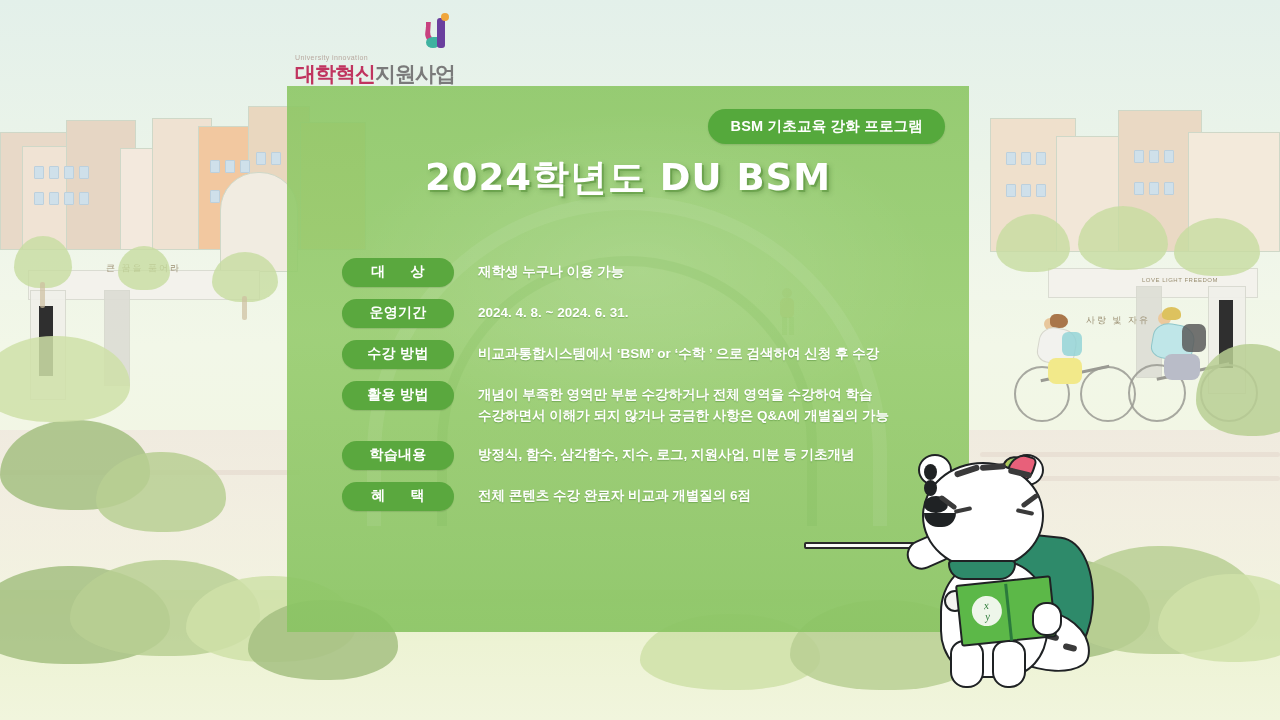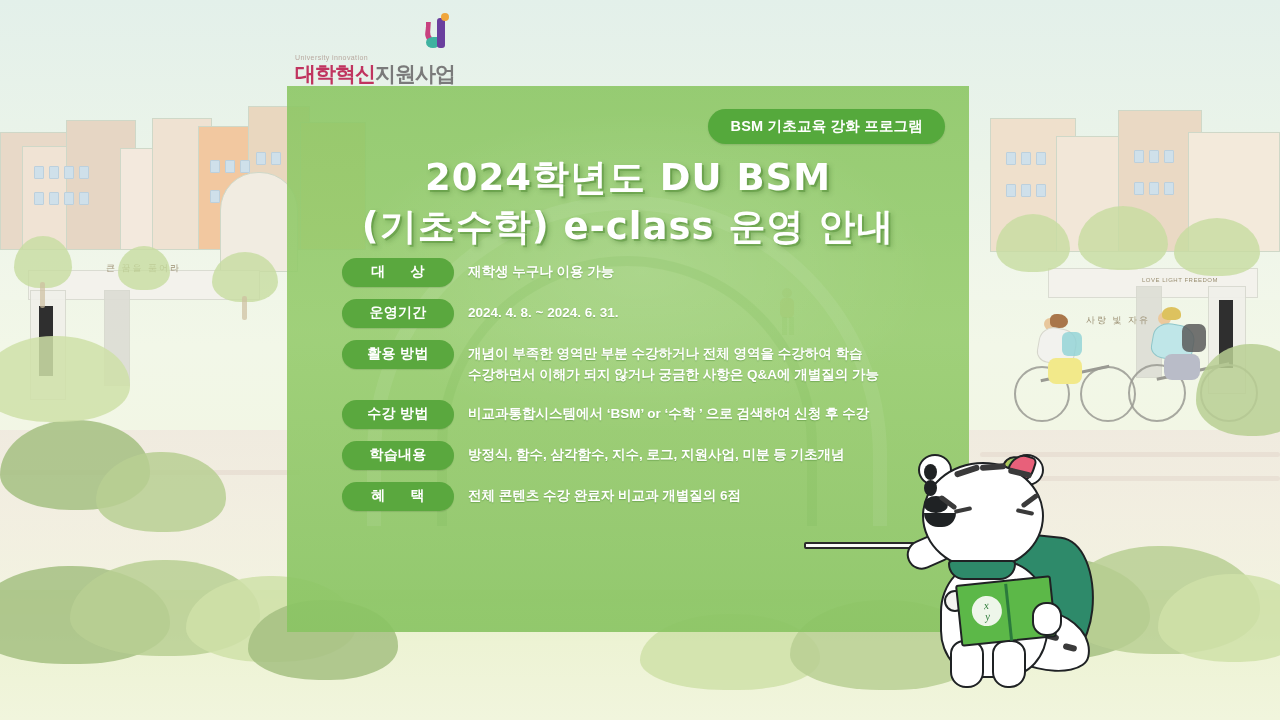--- a/index.html
+++ b/index.html
@@ -191,21 +191,21 @@
     color:#ffffff;
     font-size:14px; font-weight:bold;
     text-align:center;
     padding:5px 0 6px;
     border-radius:16px;
     letter-spacing:.3px;
     box-shadow:0 1px 1px rgba(0,0,0,.1);
     white-space:pre;
   }
   .row-val {
-    margin-left:14px;
+    margin-left:24px;
     padding-top:3px;
     color:#ffffff;
     font-size:13.5px;
     font-weight:bold;
     line-height:1.58;
     text-shadow:0 1px 1px rgba(80,140,55,.5);
     white-space:pre-line;
   }
 
   
@@ -508,40 +508,39 @@
 
   <div class="panel">
     <div class="panel-tex"></div>
     <div class="panel-arc"></div>
     <div class="panel-arc2"></div>
 
     <div class="badge">BSM 기초교육 강화 프로그램</div>
 
     <div class="title-block">
       <div class="title-line">2024학년도 DU BSM</div>
-      <div class="title-line">(기초수학) e-class 운영 안내</div>
     </div>
 
     <div class="info">
       <div class="row">
         <div class="pill">대      상</div>
         <div class="row-val">재학생 누구나 이용 가능</div>
       </div>
       <div class="row">
         <div class="pill">운영기간</div>
         <div class="row-val">2024. 4. 8. ~ 2024. 6. 31.</div>
       </div>
+      <div class="row">
+        <div class="pill">수강 방법</div>
+        <div class="row-val">비교과통합시스템에서 ‘BSM’ or ‘수학 ’ 으로 검색하여 신청 후 수강</div>
+      </div>
       <div class="row two-line">
         <div class="pill">활용 방법</div>
         <div class="row-val">개념이 부족한 영역만 부분 수강하거나 전체 영역을 수강하여 학습
 수강하면서 이해가 되지 않거나 궁금한 사항은 Q&amp;A에 개별질의 가능</div>
-      </div>
-      <div class="row">
-        <div class="pill">수강 방법</div>
-        <div class="row-val">비교과통합시스템에서 ‘BSM’ or ‘수학 ’ 으로 검색하여 신청 후 수강</div>
       </div>
       <div class="row">
         <div class="pill">학습내용</div>
         <div class="row-val">방정식,  함수, 삼각함수, 지수, 로그, 지원사업, 미분 등 기초개념</div>
       </div>
       <div class="row">
         <div class="pill">혜      택</div>
         <div class="row-val">전체 콘텐츠 수강 완료자 비교과 개별질의 6점</div>
       </div>
     </div>

